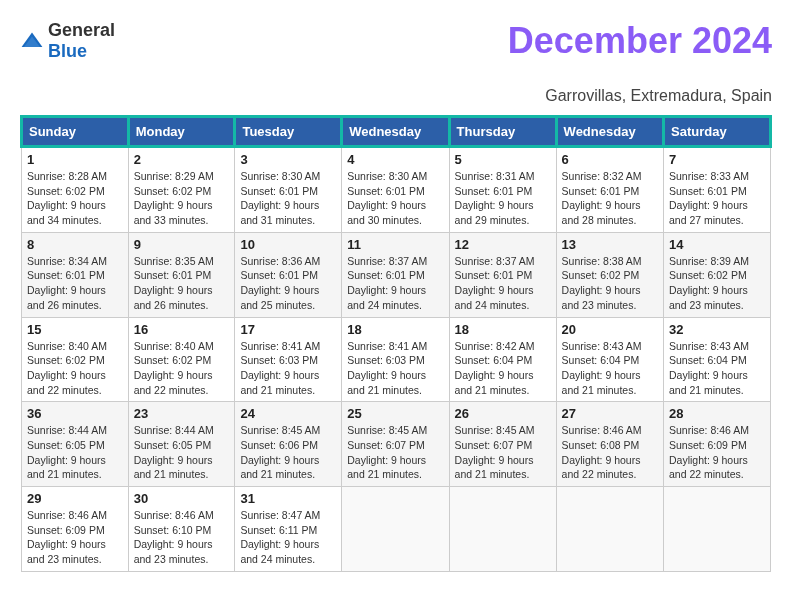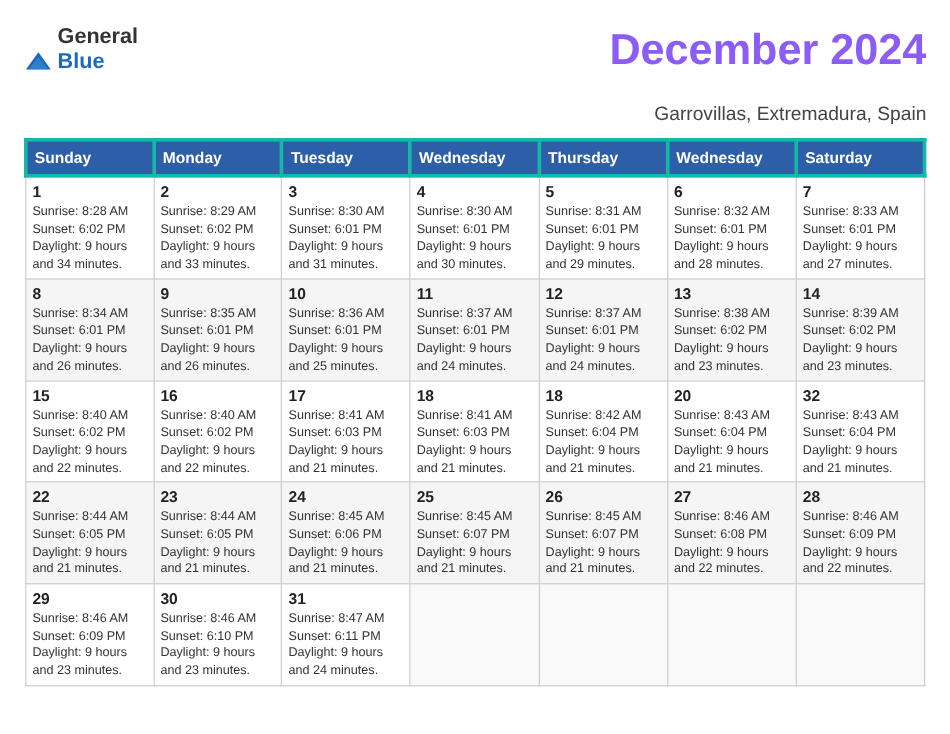--- a/index.html
+++ b/index.html
@@ -11,21 +11,21 @@
       padding: 20px;
     }
     .header-section {
       display: flex;
       justify-content: space-between;
       align-items: flex-start;
       margin-bottom: 10px;
     }
     .logo {
       display: flex;
-      align-items: flex-end;
+      align-items: center;
       gap: 4px;
     }
     .logo-icon {
       width: 24px;
       height: 20px;
     }
     .title-section {
       text-align: right;
     }
     .month-title {
@@ -197,21 +197,21 @@
           <span class="day-number">20</span>
           <div class="day-details">Sunrise: 8:43 AM<br>Sunset: 6:04 PM<br>Daylight: 9 hours and 21 minutes.</div>
         </td>
         <td>
           <span class="day-number">32</span>
           <div class="day-details">Sunrise: 8:43 AM<br>Sunset: 6:04 PM<br>Daylight: 9 hours and 21 minutes.</div>
         </td>
       </tr>
       <tr>
         <td>
-          <span class="day-number">22</span>
+          <span class="day-number">36</span>
           <div class="day-details">Sunrise: 8:44 AM<br>Sunset: 6:05 PM<br>Daylight: 9 hours and 21 minutes.</div>
         </td>
         <td>
           <span class="day-number">23</span>
           <div class="day-details">Sunrise: 8:44 AM<br>Sunset: 6:05 PM<br>Daylight: 9 hours and 21 minutes.</div>
         </td>
         <td>
           <span class="day-number">24</span>
           <div class="day-details">Sunrise: 8:45 AM<br>Sunset: 6:06 PM<br>Daylight: 9 hours and 21 minutes.</div>
         </td>

